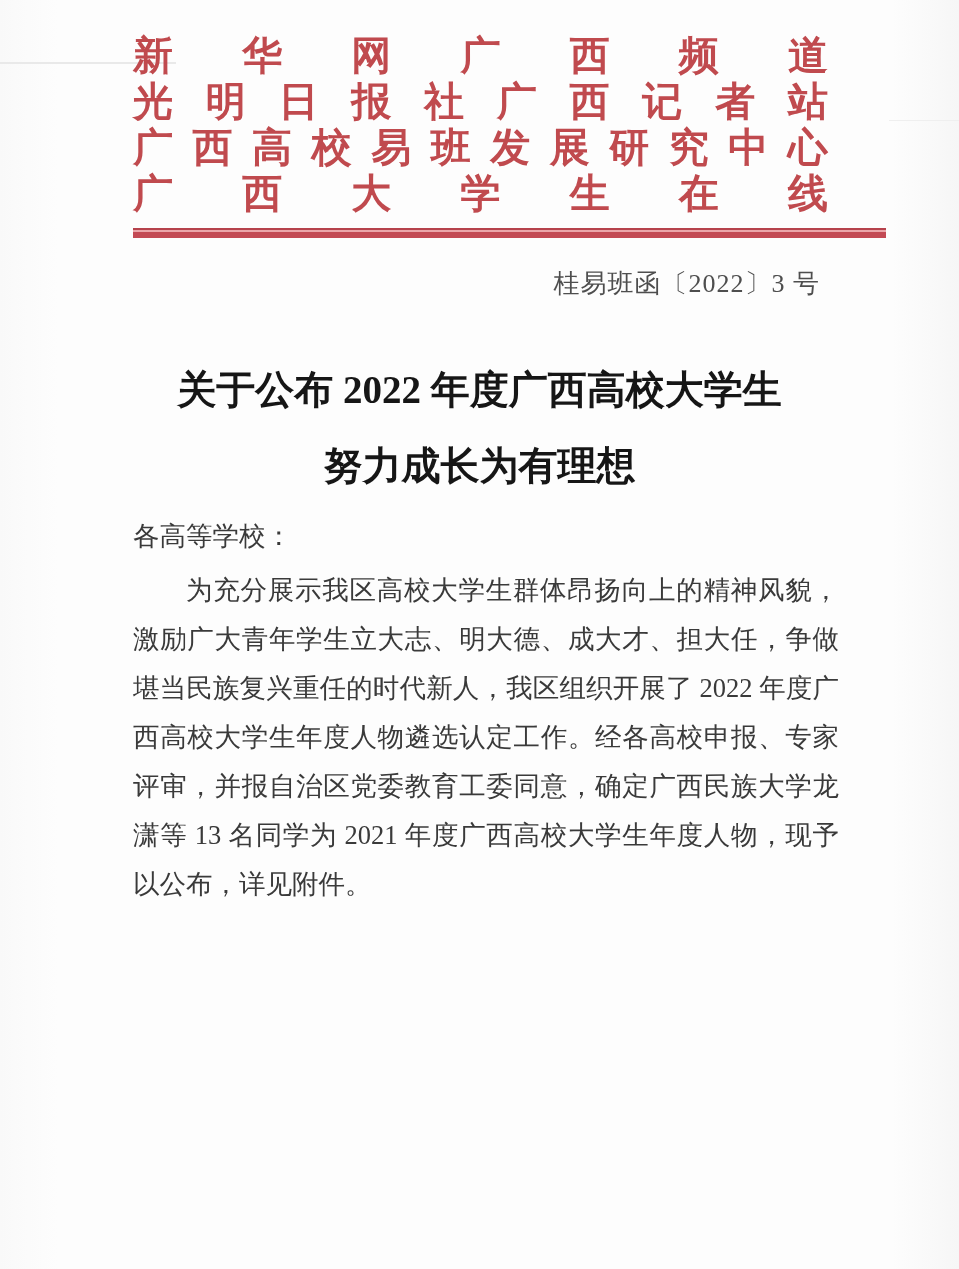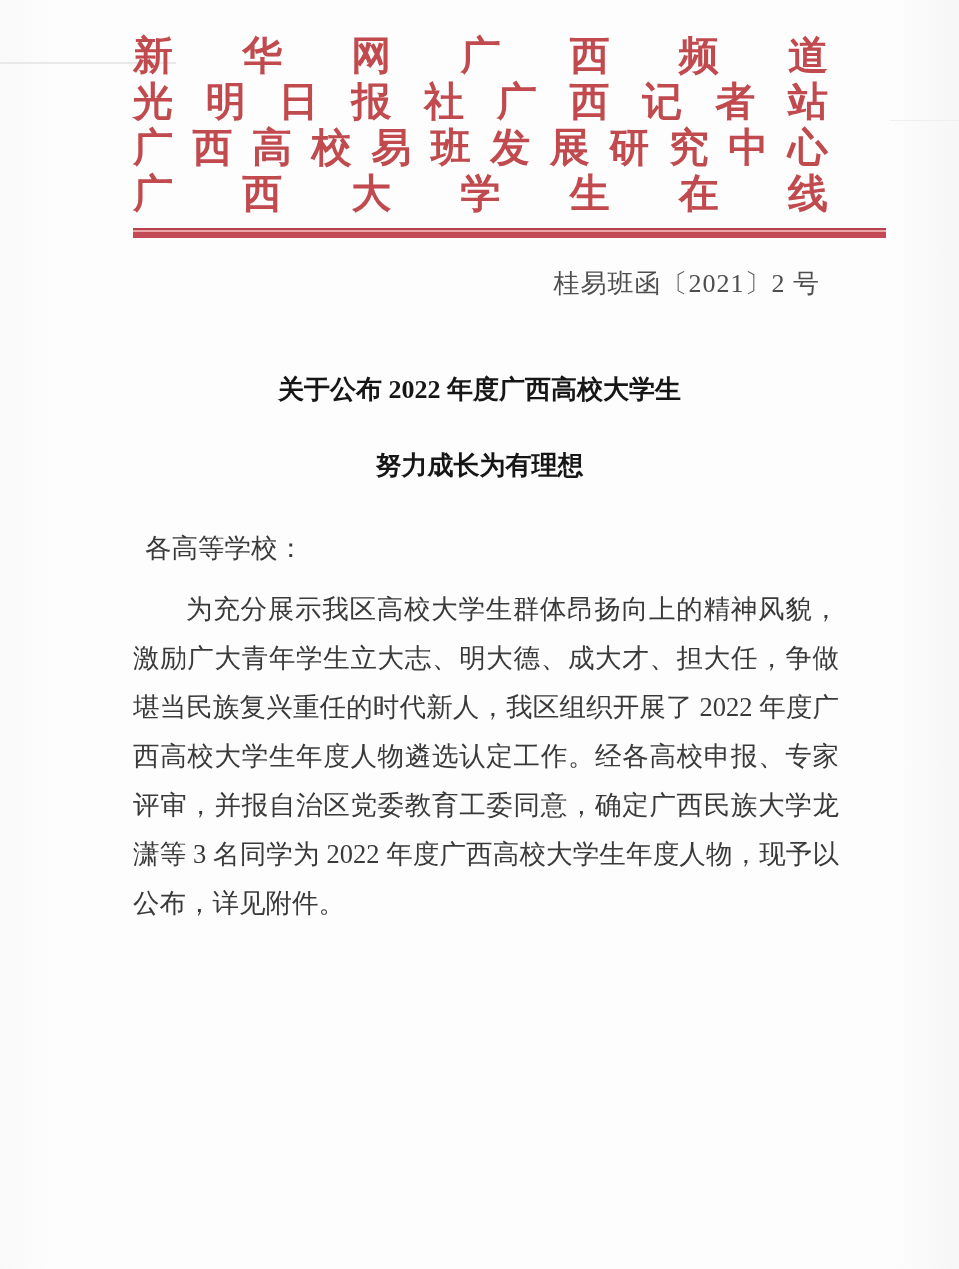--- a/index.html
+++ b/index.html
@@ -64,38 +64,38 @@
     font-size: 26px;
     letter-spacing: 1px;
     color: #4e4e4e;
   }
   .doc-title {
     position: absolute;
     top: 352px;
     left: 0;
     width: 100%;
     text-align: center;
-    font-size: 26px;
+    font-size: 39px;
     font-weight: 700;
     line-height: 76px;
     color: #161616;
   }
   .doc-body {
     position: absolute;
     top: 512px;
     left: 133px;
     width: 706px;
     font-size: 26.5px;
     line-height: 49px;
     color: #3a3a3a;
     text-align: justify;
     text-justify: inter-ideograph;
   }
   .doc-body .salutation {
-    margin: 12px;
+    margin: 0;
     text-indent: 0;
   }
   .doc-body p.para {
     margin: 5px 0 0 0;
     text-indent: 2em;
   }
 </style>
 </head>
 <body>
 
@@ -146,25 +146,25 @@
         <span>大</span>
         <span>学</span>
         <span>生</span>
         <span>在</span>
         <span>线</span>
       </div>
   </div>
 
   <div class="red-rule"></div>
 
-  <div class="doc-number">桂易班函〔2021〕2 号</div>
+  <div class="doc-number">桂易班函〔2022〕3 号</div>
 
   <div class="doc-title">
     <div>关于公布 2022 年度广西高校大学生</div>
     <div>努力成长为有理想</div>
   </div>
 
   <div class="doc-body">
     <p class="salutation">各高等学校：</p>
-    <p class="para">为充分展示我区高校大学生群体昂扬向上的精神风貌，激励广大青年学生立大志、明大德、成大才、担大任，争做堪当民族复兴重任的时代新人，我区组织开展了 2022 年度广西高校大学生年度人物遴选认定工作。经各高校申报、专家评审，并报自治区党委教育工委同意，确定广西民族大学龙潇等 3 名同学为 2022 年度广西高校大学生年度人物，现予以公布，详见附件。</p>
+    <p class="para">为充分展示我区高校大学生群体昂扬向上的精神风貌，激励广大青年学生立大志、明大德、成大才、担大任，争做堪当民族复兴重任的时代新人，我区组织开展了 2022 年度广西高校大学生年度人物遴选认定工作。经各高校申报、专家评审，并报自治区党委教育工委同意，确定广西民族大学龙潇等 13 名同学为 2021 年度广西高校大学生年度人物，现予以公布，详见附件。</p>
   </div>
 
 </div>
 
 </body></html>

